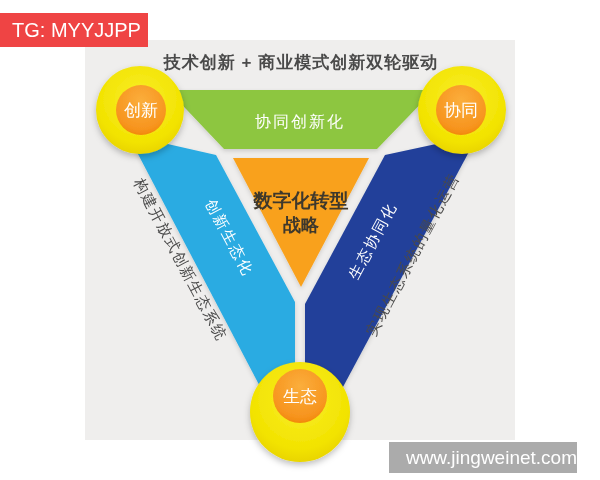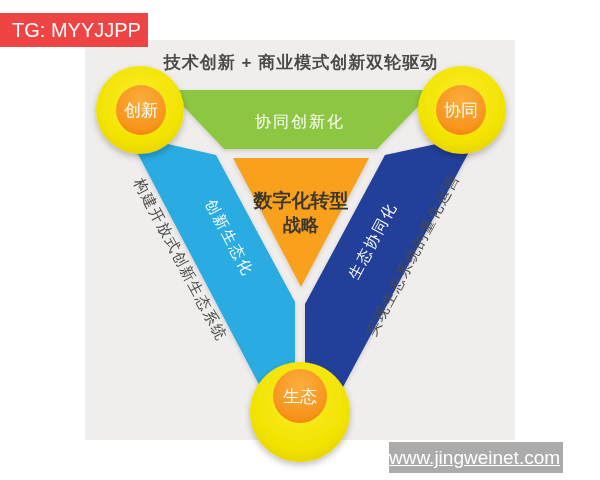--- a/index.html
+++ b/index.html
@@ -1,22 +1,22 @@
 <!DOCTYPE html>
 <html><head>
 <meta charset="utf-8">
 <style>
   html,body{margin:0;padding:0;background:#ffffff;}
   body{font-family:"Liberation Sans","DejaVu Sans",sans-serif;}
   .stage{position:relative;width:600px;height:480px;overflow:hidden;background:#ffffff;}
   .banner{position:absolute;color:#ffffff;white-space:nowrap;}
   .banner.tg{left:0;top:13px;width:148px;height:34px;background:#ef4444;
     font-size:20px;line-height:34px;padding-left:12px;box-sizing:border-box;}
-  .banner.site{left:389px;top:442px;width:174px;height:31px;background:#ababab;
-    font-size:19px;line-height:31px;text-align:left;text-decoration:underline;}
+  .banner.site{left:389px;top:442px;width:188px;height:31px;background:#ababab;
+    font-size:19px;line-height:31px;text-align:right;}
   svg{position:absolute;left:0;top:0;}
   text{font-family:"Liberation Sans","DejaVu Sans",sans-serif;}
 </style>
 </head>
 <body>
 
 <div class="stage">
 
   <svg width="600" height="480" viewBox="0 0 600 480">
     <defs>

